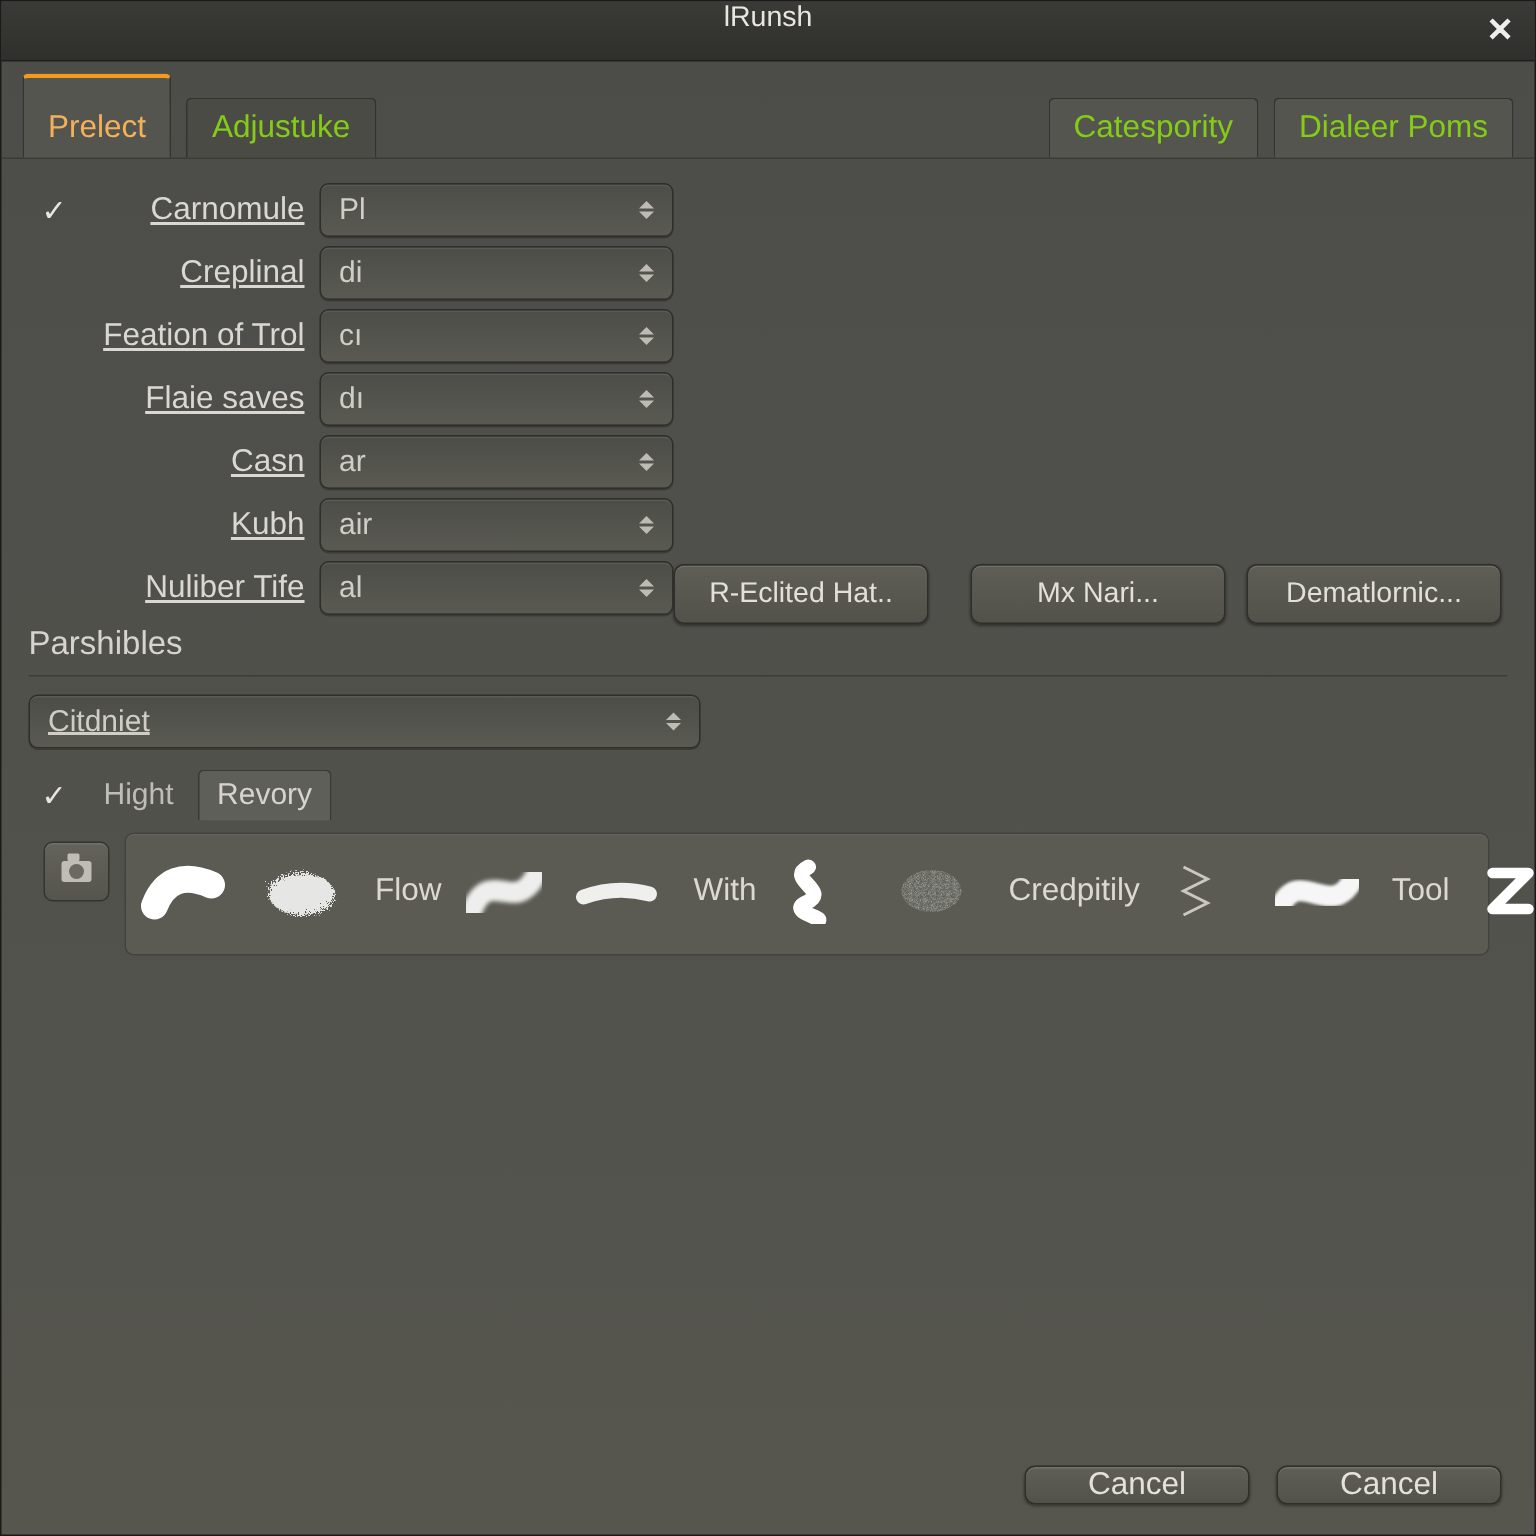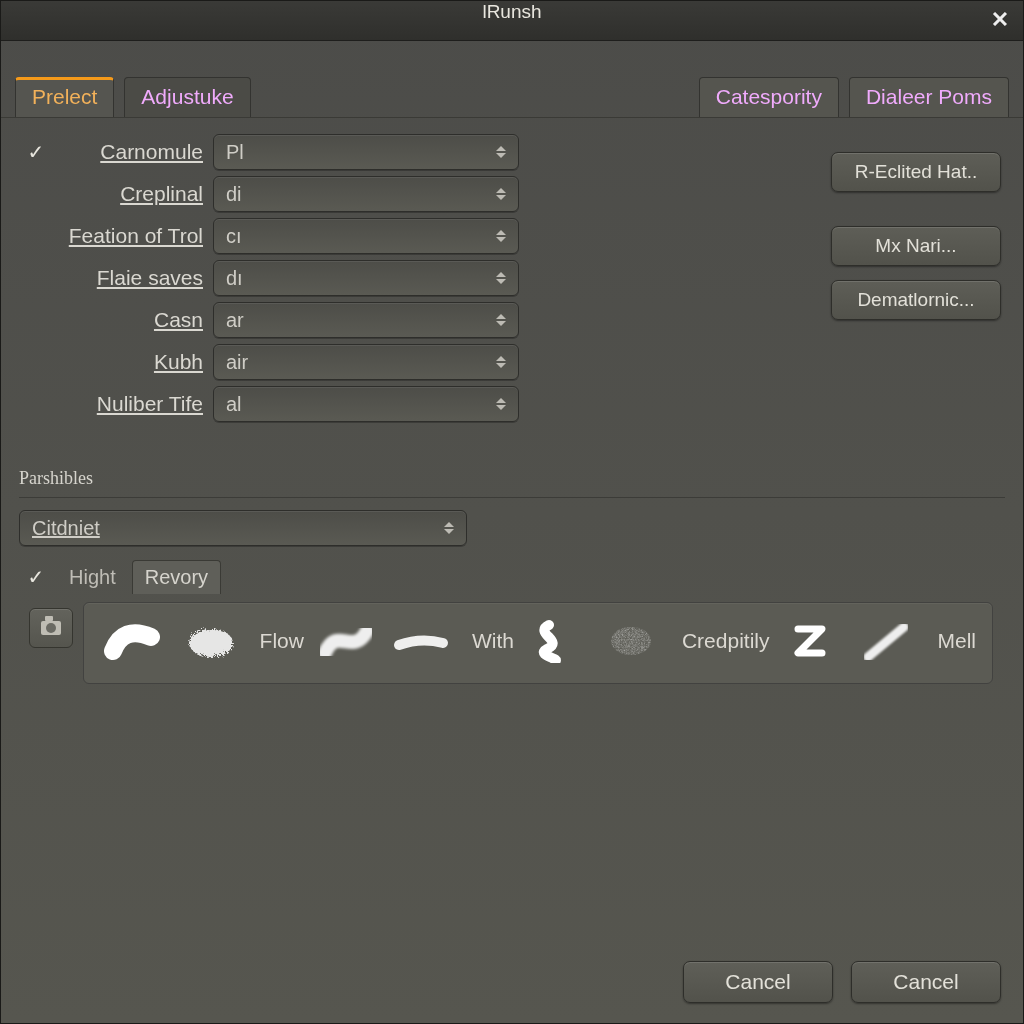--- a/index.html
+++ b/index.html
@@ -32,48 +32,47 @@
   }
   .tabbar {
     display: flex; align-items: flex-end;
     padding: 8px 14px 0 14px;
     gap: 10px;
     border-bottom: 1px solid #3a3a36;
   }
   .tab {
     padding: 7px 16px 8px 16px;
     font-size: 21px;
-    color: #f0abfc;
+    color: #84cc16;
     background: #4b4b46;
     border: 1px solid #333330;
     border-bottom: none;
     border-radius: 4px 4px 0 0;
     cursor: pointer;
   }
   .tab.light { background: #5a5a54; }
   .tab.active {
     color: #f2b15a;
     background: #555550;
     border-top: 3px solid #f59a1a;
-    padding-top: 5px;
-    margin-top: 28px;
+    padding-top: 21px;
   }
   .tabbar .spacer { flex: 1; }
   .tab.r { background: #55554f; }
 
   .content {
     flex: 1;
     padding: 16px 18px 8px 18px;
     overflow: hidden;
     position: relative;
   }
 
   .upper-row { display: flex; }
   .form-col { width: 500px; }
-  .right-col { flex:1; display:flex; flex-direction:column; align-items:flex-end; gap:14px; padding-top:18px; padding-right:4px;}
+  .right-col { flex:1; display:flex; flex-direction:row; align-items:flex-end; gap:14px; padding-top:18px; padding-right:4px;}
 
   .form-row {
     display: flex; align-items: center;
     margin-bottom: 6px;
   }
   .check-cell { width: 34px; display:flex; justify-content:center; }
   .check-mark { color:#e8e6de; font-size:20px; }
   .label-cell {
     width: 160px; text-align: right; padding-right: 10px;
     color: #dad8d1; font-size: 21px; white-space: nowrap; text-decoration: underline;
@@ -107,24 +106,22 @@
     border: 1px solid #2e2e2a;
     border-radius: 7px;
     box-shadow: inset 0 1px 0 rgba(255,255,255,0.12), 0 1px 2px rgba(0,0,0,0.4);
     color: #e2e0d8; font-size: 19px;
     display:flex; align-items:center; justify-content:center;
     cursor:pointer;
     white-space: nowrap; overflow:hidden;
   }
 
   .section-title {
-    margin-top: 40px;
-    font-size: 18px; color: #d6d4cd;
+    font-size: 22px; color: #d6d4cd;
     padding-bottom: 4px;
-    font-family: Liberation Serif, serif;
   }
   .hr { height:1px; background:#3c3c38; margin: 4px 0 12px 0; }
 
   .combo.wide { width: 448px; flex: none; text-decoration: underline; }
 
   .subtabs {
     display:flex; align-items:center; gap: 4px; margin-top: 14px;
   }
   .subtab {
     padding: 5px 12px;
@@ -172,21 +169,21 @@
     display:flex; align-items:center; justify-content:center;
     cursor:pointer;
   }
   .brush-label { font-size: 21px; color:#dcd9d2; margin-left: 6px;}
 
   .footer {
     display:flex; justify-content:flex-end; gap: 18px;
     padding: 10px 22px 20px 0;
   }
   .btn {
-    width: 150px; height: 42px;
+    width: 150px; height: 26px;
     background: linear-gradient(to bottom, #5f5f58, #52524b);
     border: 1px solid #2e2e2a;
     border-radius: 7px;
     box-shadow: inset 0 1px 0 rgba(255,255,255,0.12), 0 1px 2px rgba(0,0,0,0.4);
     color: #e3e1d9; font-size: 21px;
     display:flex; align-items:center; justify-content:center;
     cursor:pointer;
   }
 
   svg.s { display:block; }
@@ -371,20 +368,38 @@
                     <feTurbulence baseFrequency="1.3" numOctaves="3" result="n"></feTurbulence>
                     <feColorMatrix in="n" type="matrix" values="0 0 0 0 1  0 0 0 0 1  0 0 0 0 1  0 0 0 1 0"></feColorMatrix>
                     <feComposite in="SourceGraphic" operator="in"></feComposite>
                   </filter>
                 </defs>
               </svg>
           </div>
           <div class="brush-label">Credpitily</div>
         </div>
 
+        <div class="brush-row">
+          <div class="swatch">
+            <svg class="s" width="60" height="44" viewBox="0 0 60 44">
+                <path d="M18 6 L34 14 L18 22 L34 30 L18 38" stroke="#c9c7bf" stroke-width="2" fill="none"></path>
+              </svg>
+          </div>
+          <div class="swatch">
+            <svg class="s" width="60" height="44" viewBox="0 0 60 44">
+                <path d="M8 30 C20 8 40 40 54 16" stroke="#fff" stroke-width="14" stroke-linecap="round" fill="none" opacity="0.95" filter="url(#bl2)"></path>
+                <defs>
+                  <filter id="bl2">
+                    <feGaussianBlur stdDeviation="1.2"></feGaussianBlur>
+                  </filter>
+                </defs>
+              </svg>
+          </div>
+          <div class="brush-label">Tool</div>
+        </div>
 
         <div class="brush-row">
           <div class="swatch">
             <svg class="s" width="60" height="44" viewBox="0 0 60 44">
                 <path d="M18 10 L42 10 L18 34 L42 34" stroke="#fff" stroke-width="7" stroke-linecap="round" stroke-linejoin="round" fill="none"></path>
               </svg>
           </div>
           <div class="swatch">
             <svg class="s" width="60" height="44" viewBox="0 0 60 44">
                 <path d="M12 38 L48 8" stroke="#fff" stroke-width="9" stroke-linecap="round" fill="none" opacity="0.9" filter="url(#bl3)"></path>

